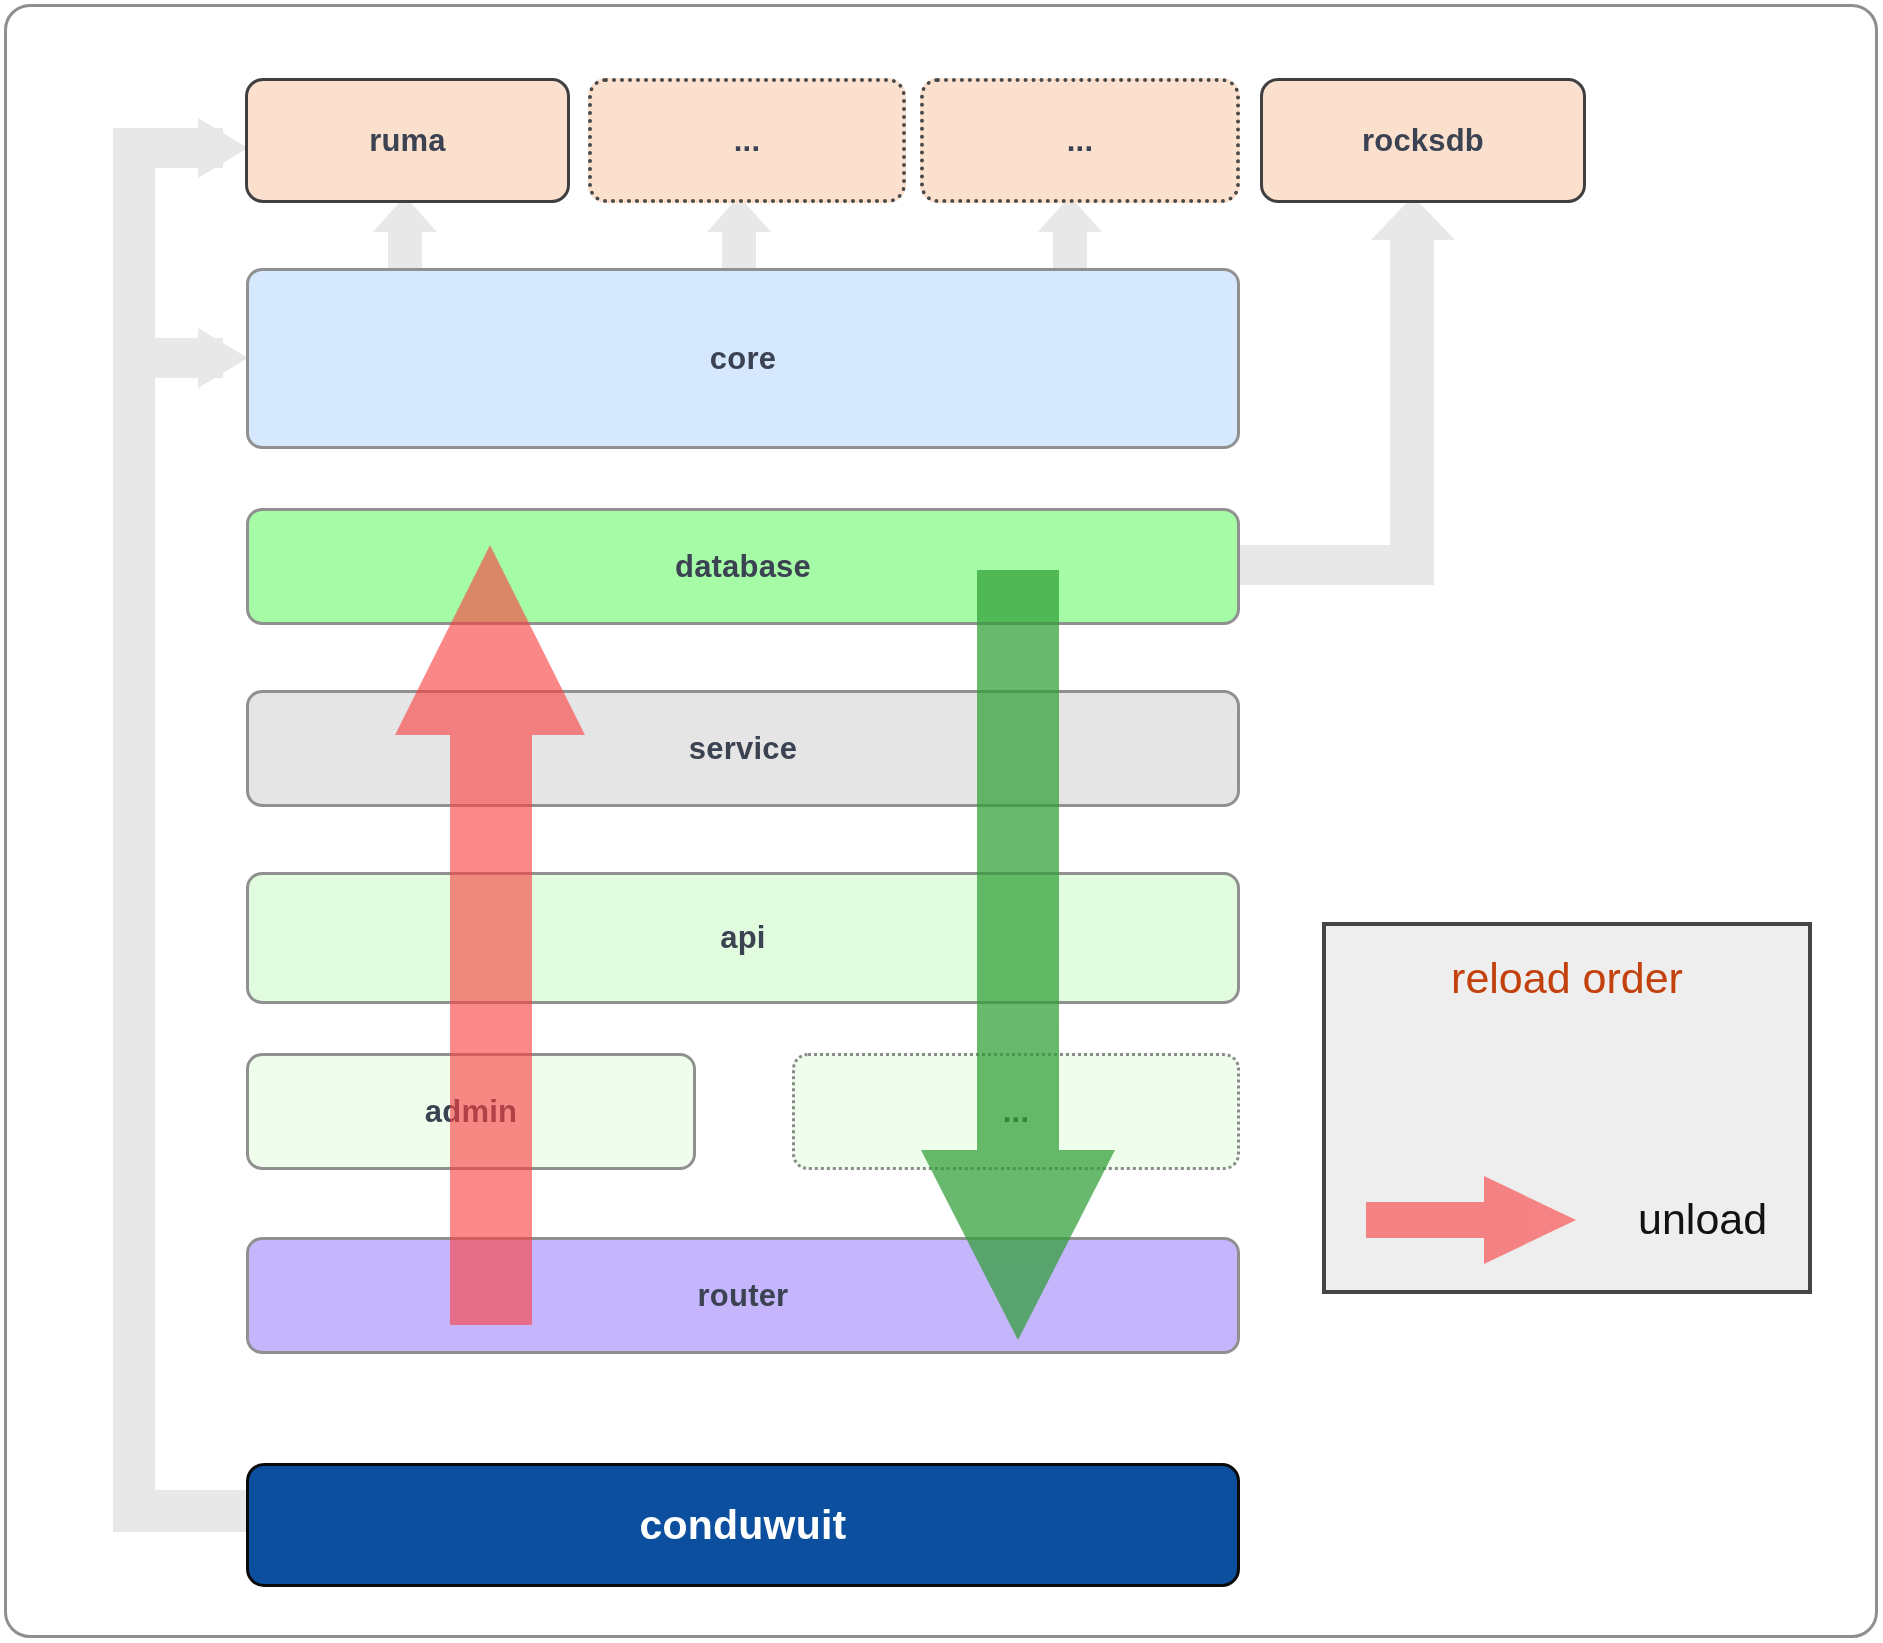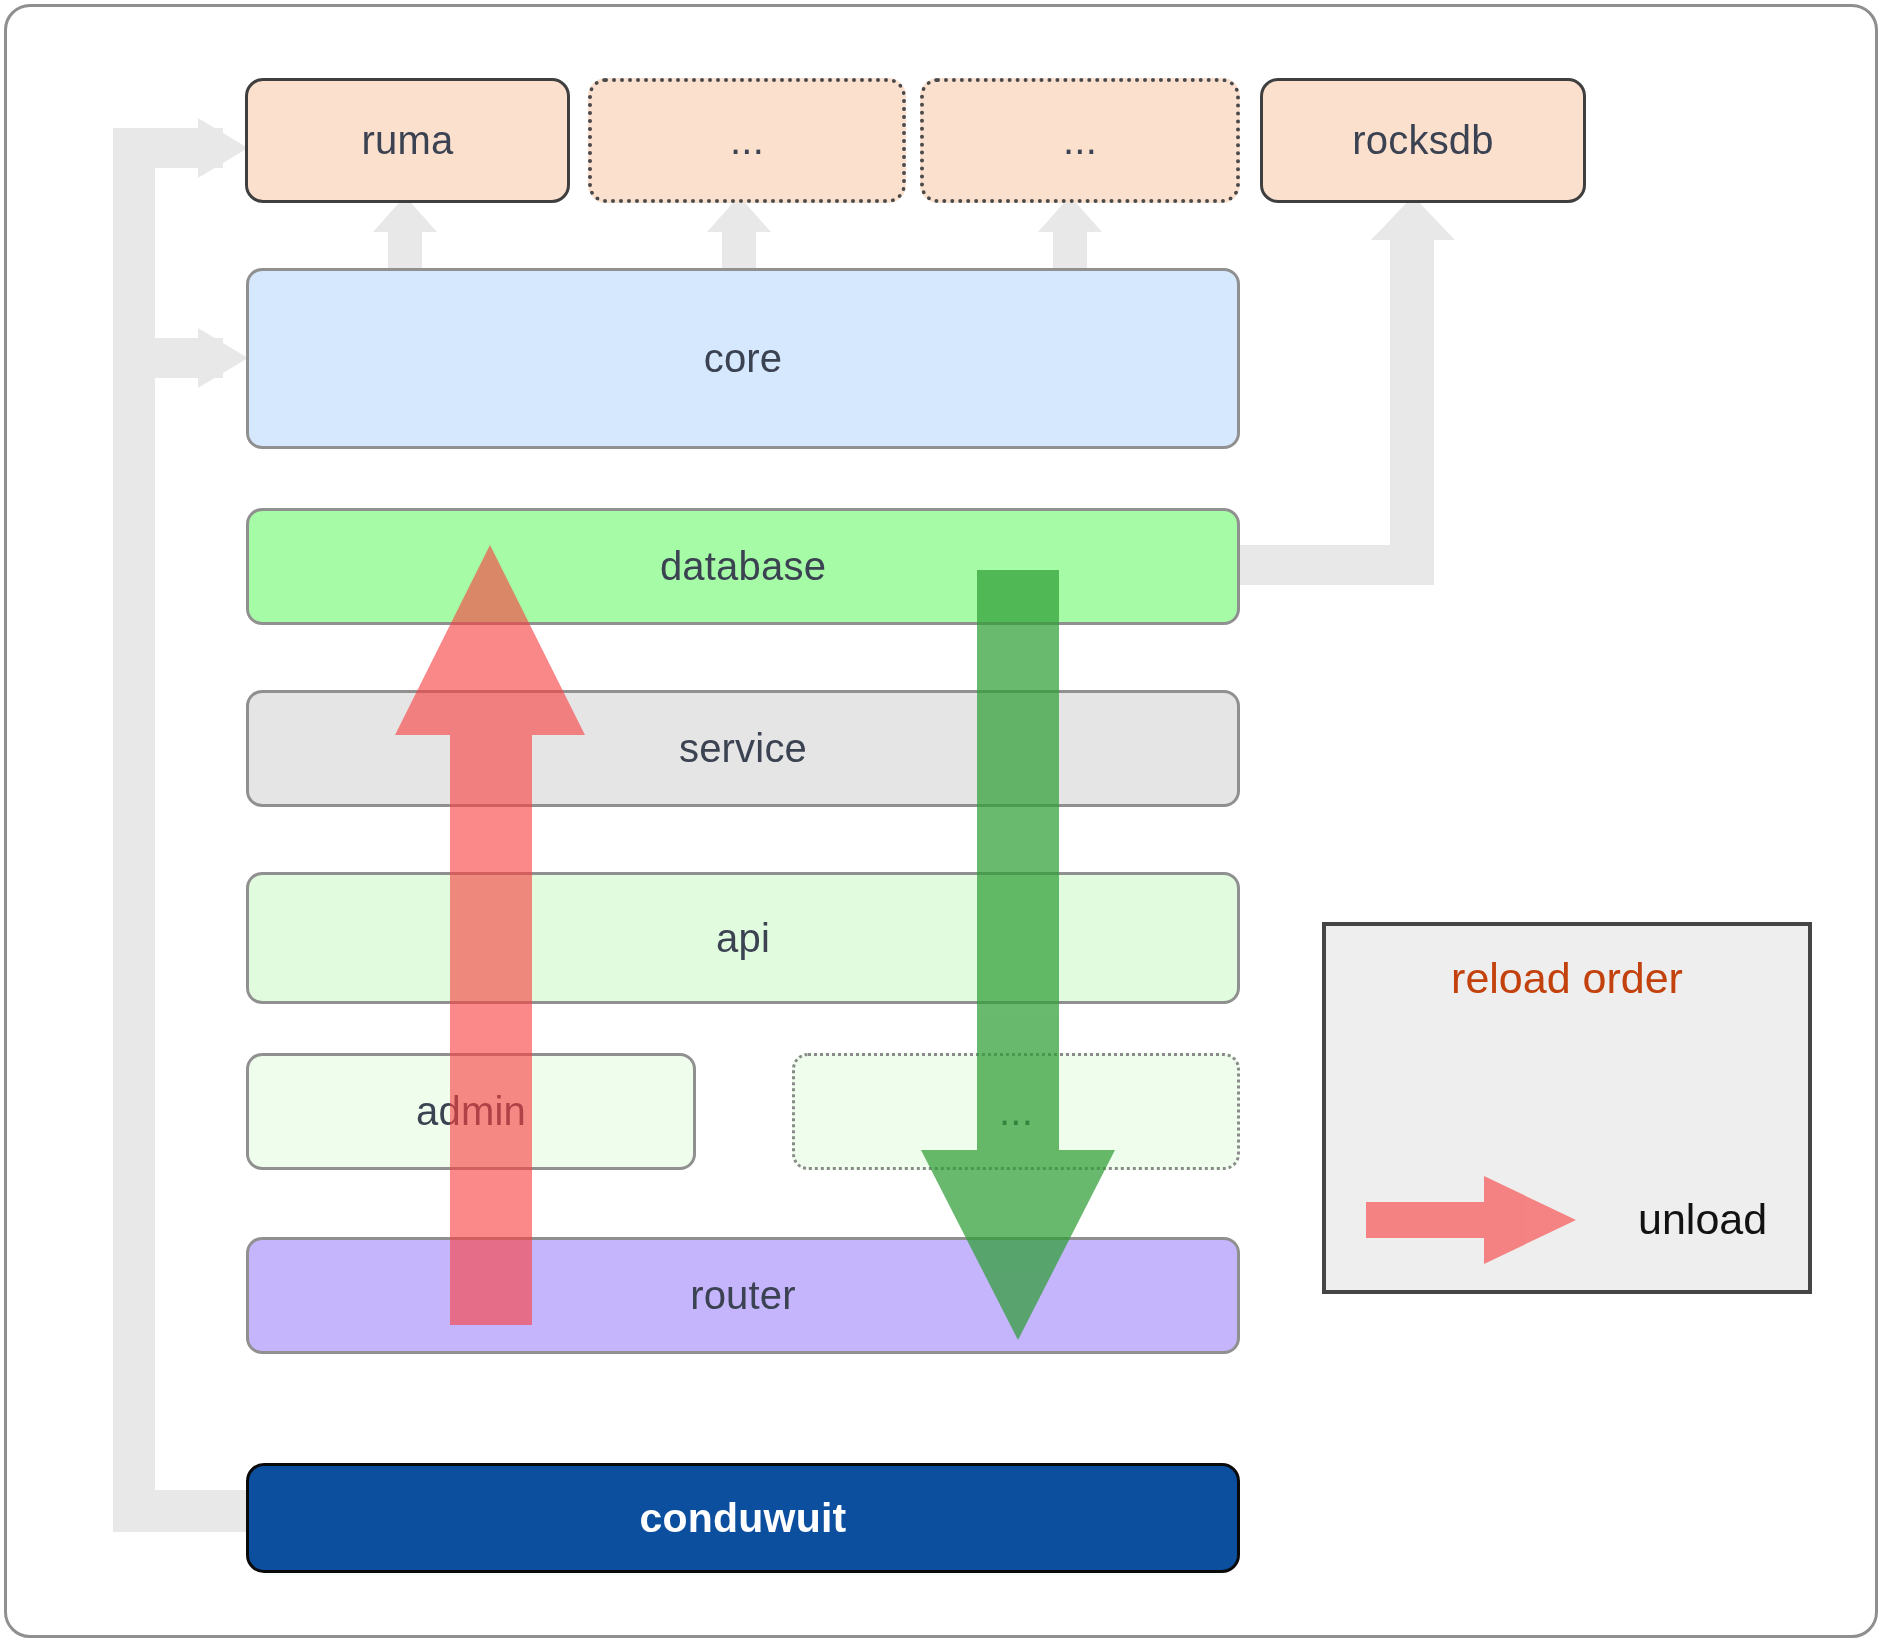--- a/index.html
+++ b/index.html
@@ -26,22 +26,22 @@
   }
 
   
   .node {
     position: absolute;
     display: flex;
     align-items: center;
     justify-content: center;
     border-radius: 14px;
     color: #3b4252;
-    font-size: 40px;
-    font-weight: 400;
+    font-size: 31px;
+    font-weight: 700;
     letter-spacing: .2px;
     z-index: 3;
   }
   .node .lbl { position: relative; z-index: 1; }
 
   .n-dep {               
     background: #fce0ce;
     border: 3px solid #3f3f3f;
     border-radius: 18px;
   }
@@ -218,21 +218,21 @@
   </div>
 
   <div class="node n-dots-green" style="left:792px; top:1053px; width:448px; height:117px;">
     <span class="lbl">...</span>
   </div>
 
   <div class="node n-router" style="left:246px; top:1237px; width:994px; height:117px;">
     <span class="lbl">router</span>
   </div>
 
-  <div class="node n-root" style="left:246px; top:1463px; width:994px; height:110px;">
+  <div class="node n-root" style="left:246px; top:1463px; width:994px; height:124px;">
     <span class="lbl">conduwuit</span>
   </div>
 
   <svg class="layer" id="flow-layer" viewBox="0 0 1883 1643" xmlns="http://www.w3.org/2000/svg">
 
     <g opacity="0.62">
       <rect x="450" y="630" width="82" height="695" fill="#f94141"></rect>
       <polygon points="490,545 585,735 395,735" fill="#f94141"></polygon>
     </g>
 

